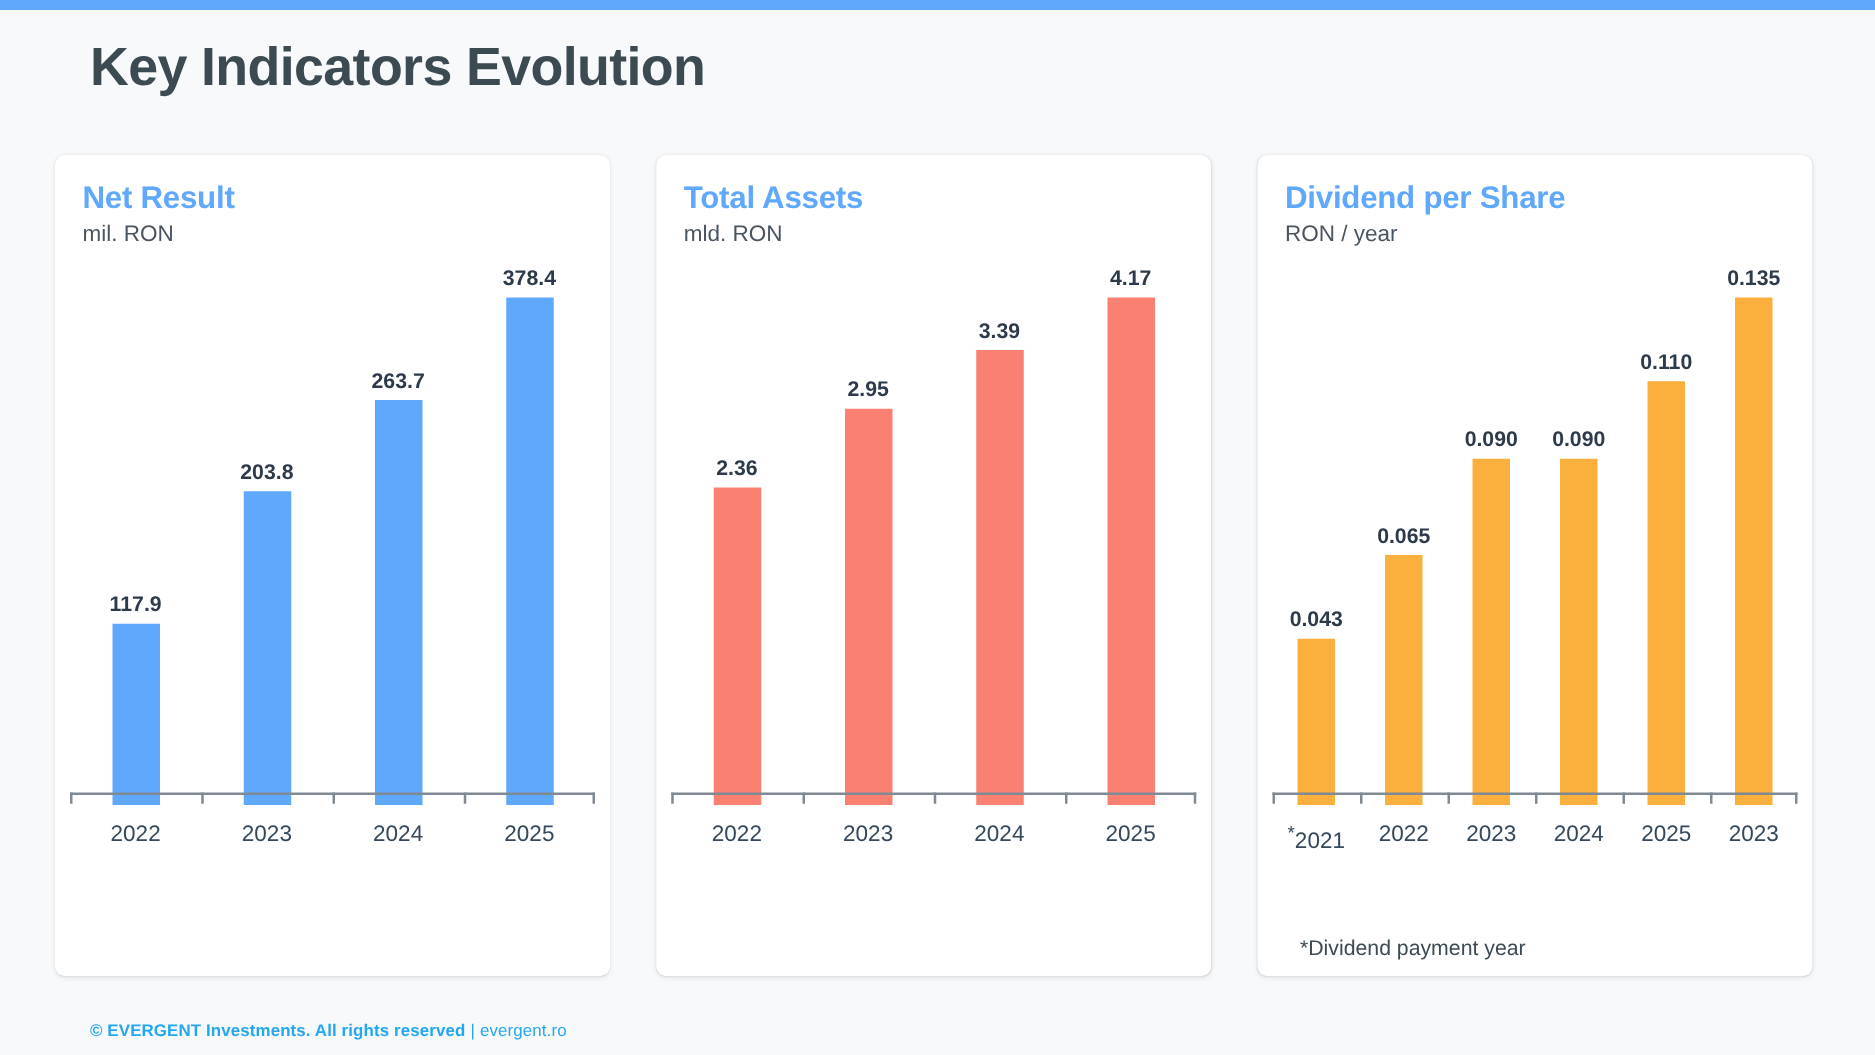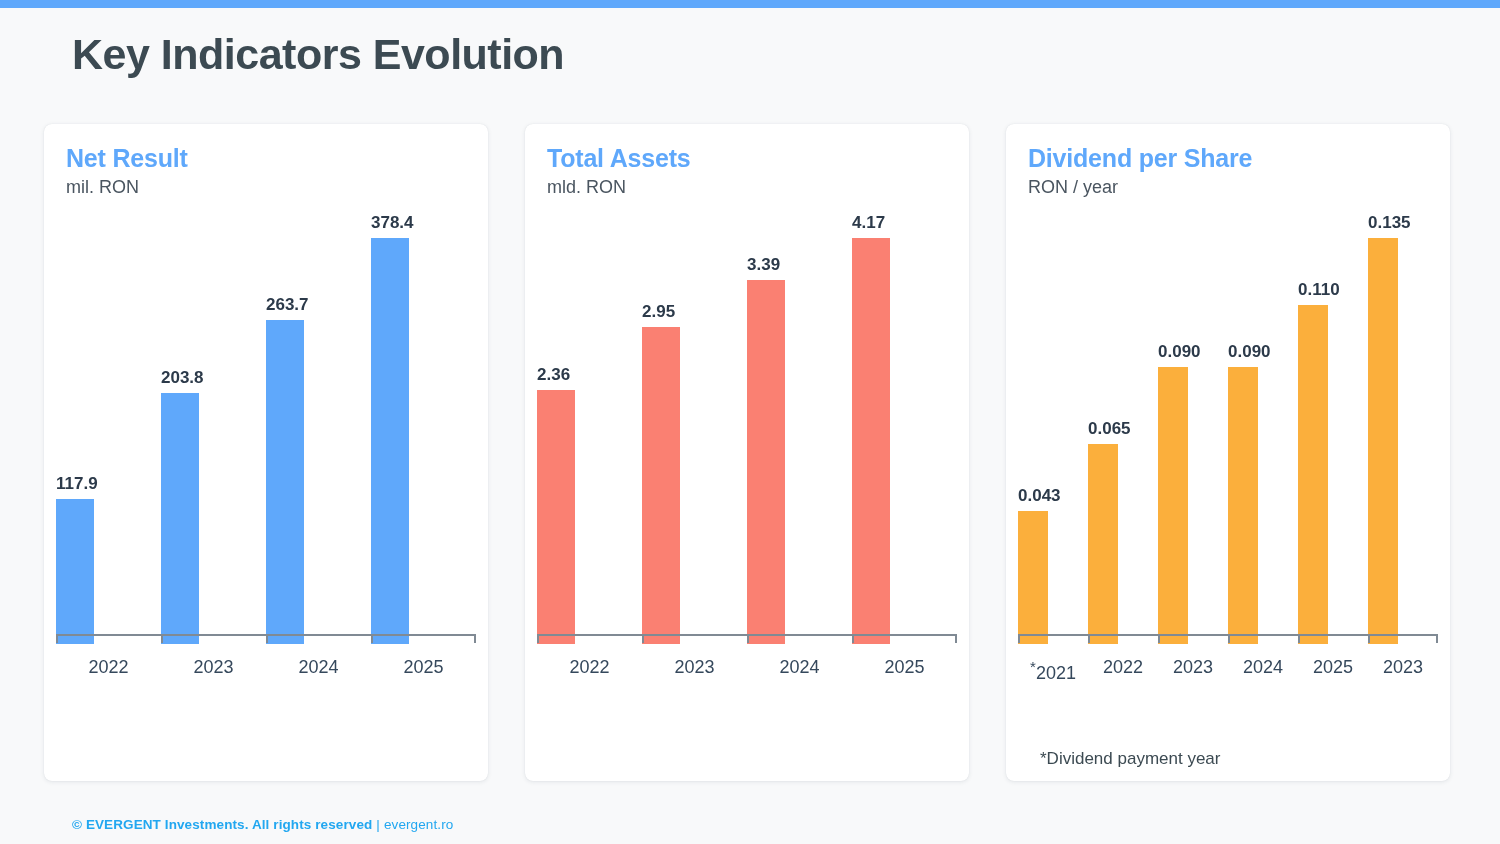--- a/index.html
+++ b/index.html
@@ -83,21 +83,21 @@
   .chart {
     position: absolute; left: 12px; top: 90px;
     width: 420px; height: 490px;
   }
   .plot {
     position: absolute; left: 0; top: 0; right: 0; bottom: 60px;
     display: flex; align-items: flex-end;
   }
   .col {
     flex: 1 1 0; height: 100%;
-    display: flex; flex-direction: column; justify-content: flex-end; 
+    display: flex; flex-direction: column; justify-content: flex-end; align-items: center;
     position: relative;
   }
   .val-label {
     font-size: 17px; font-weight: bold; color: #2c3a4a;
     margin-bottom: 7px; white-space: nowrap; line-height: 1;
   }
   .bar { width: 38px; border-radius: 0; }
   .card-3 .bar { width: 30px; }
   .bar-blue  { background: #5fa8fb; }
   .bar-red   { background: #fa8072; }

